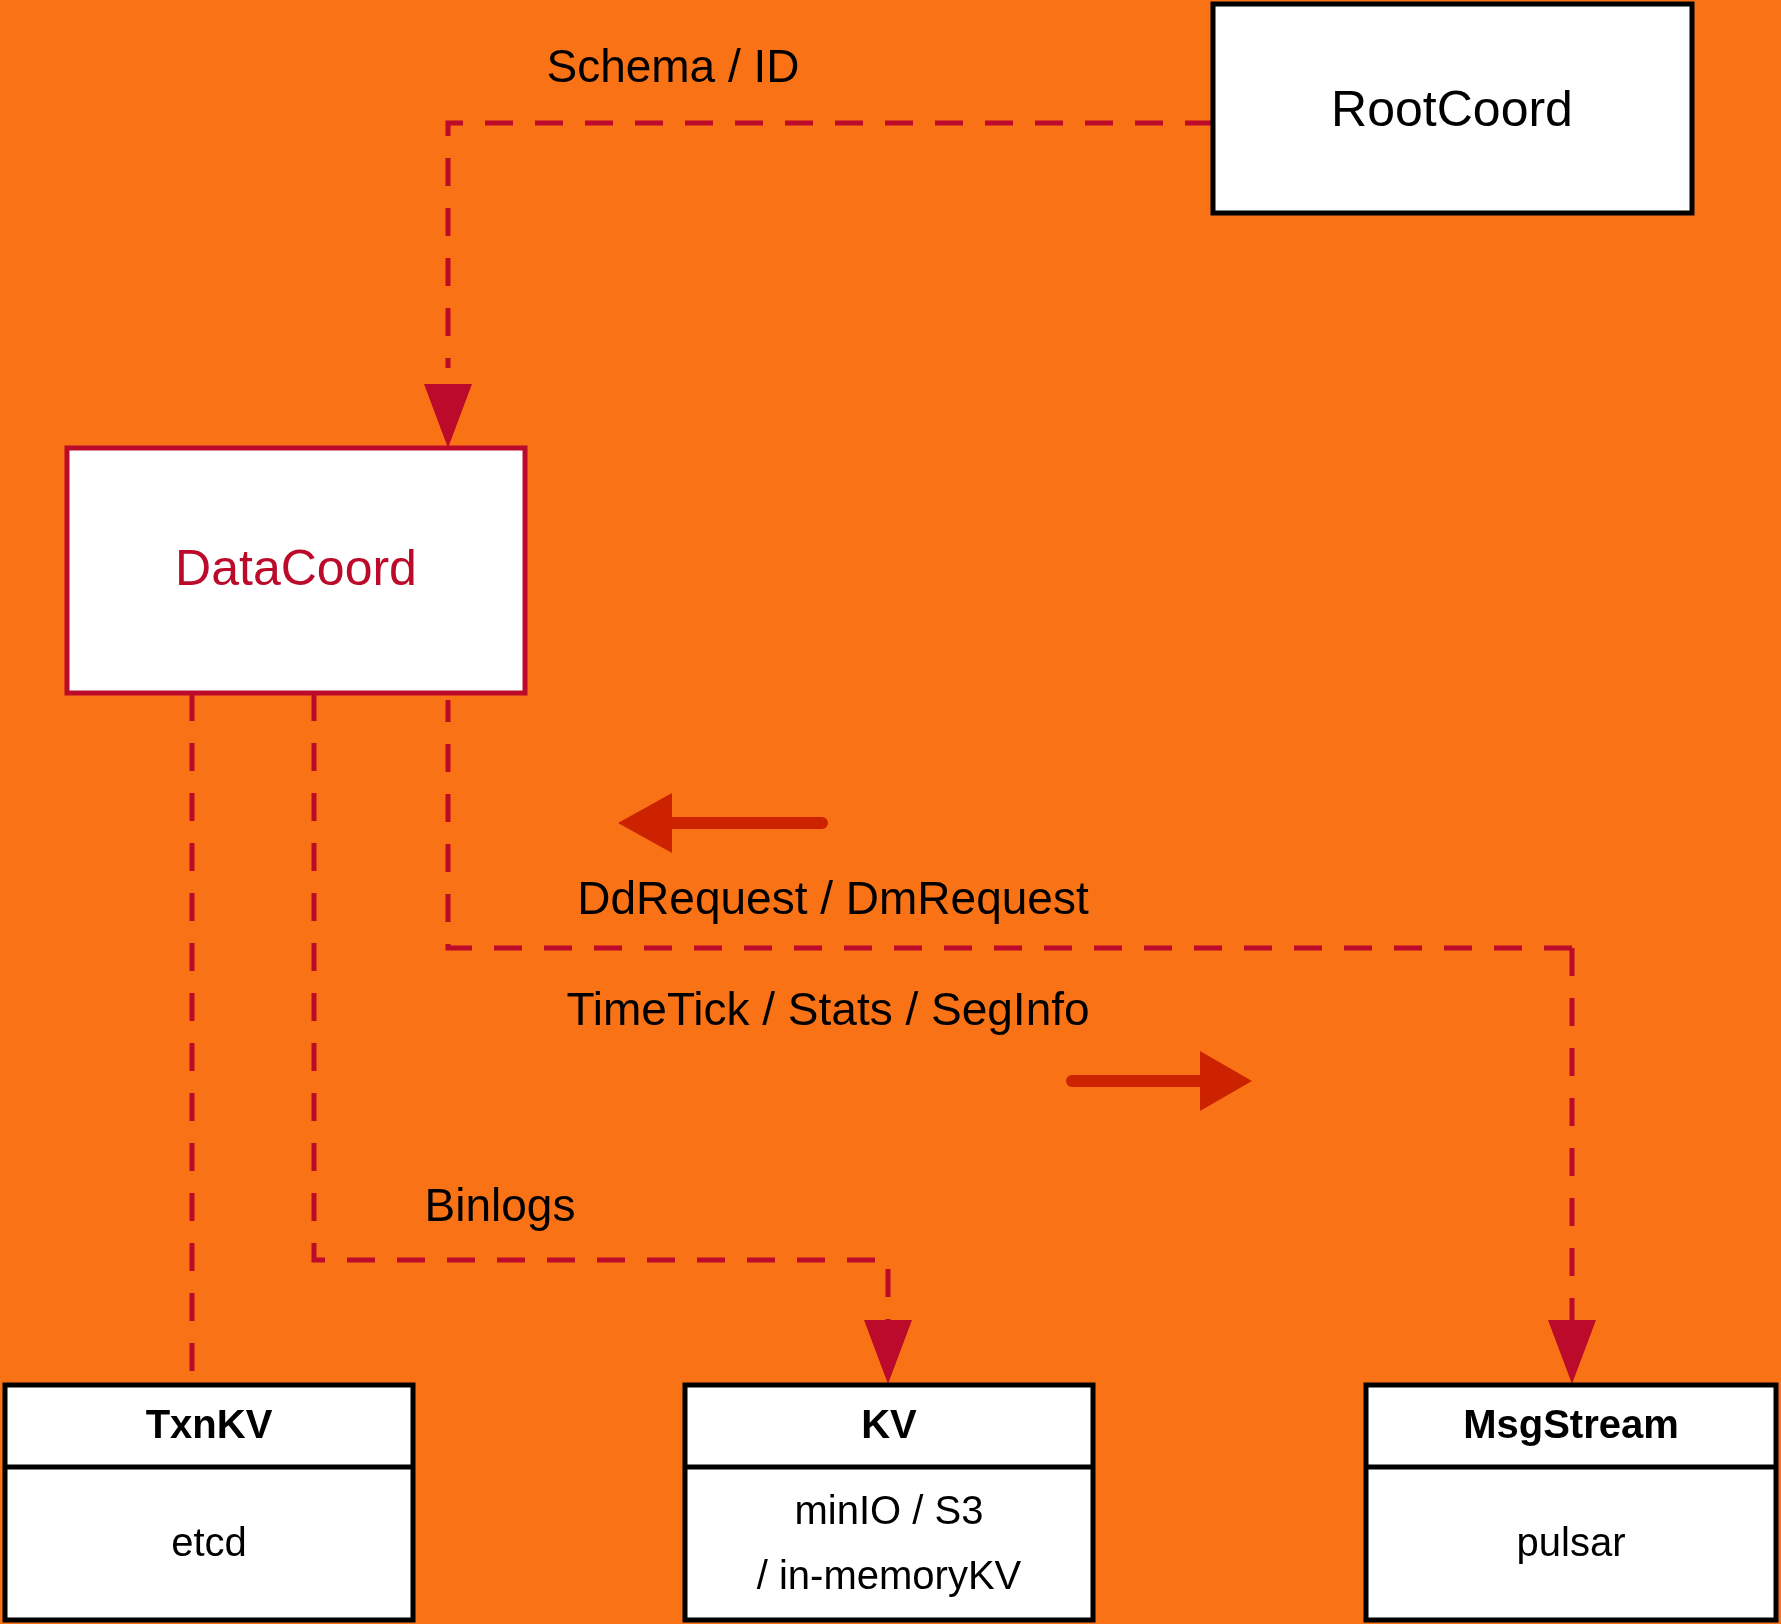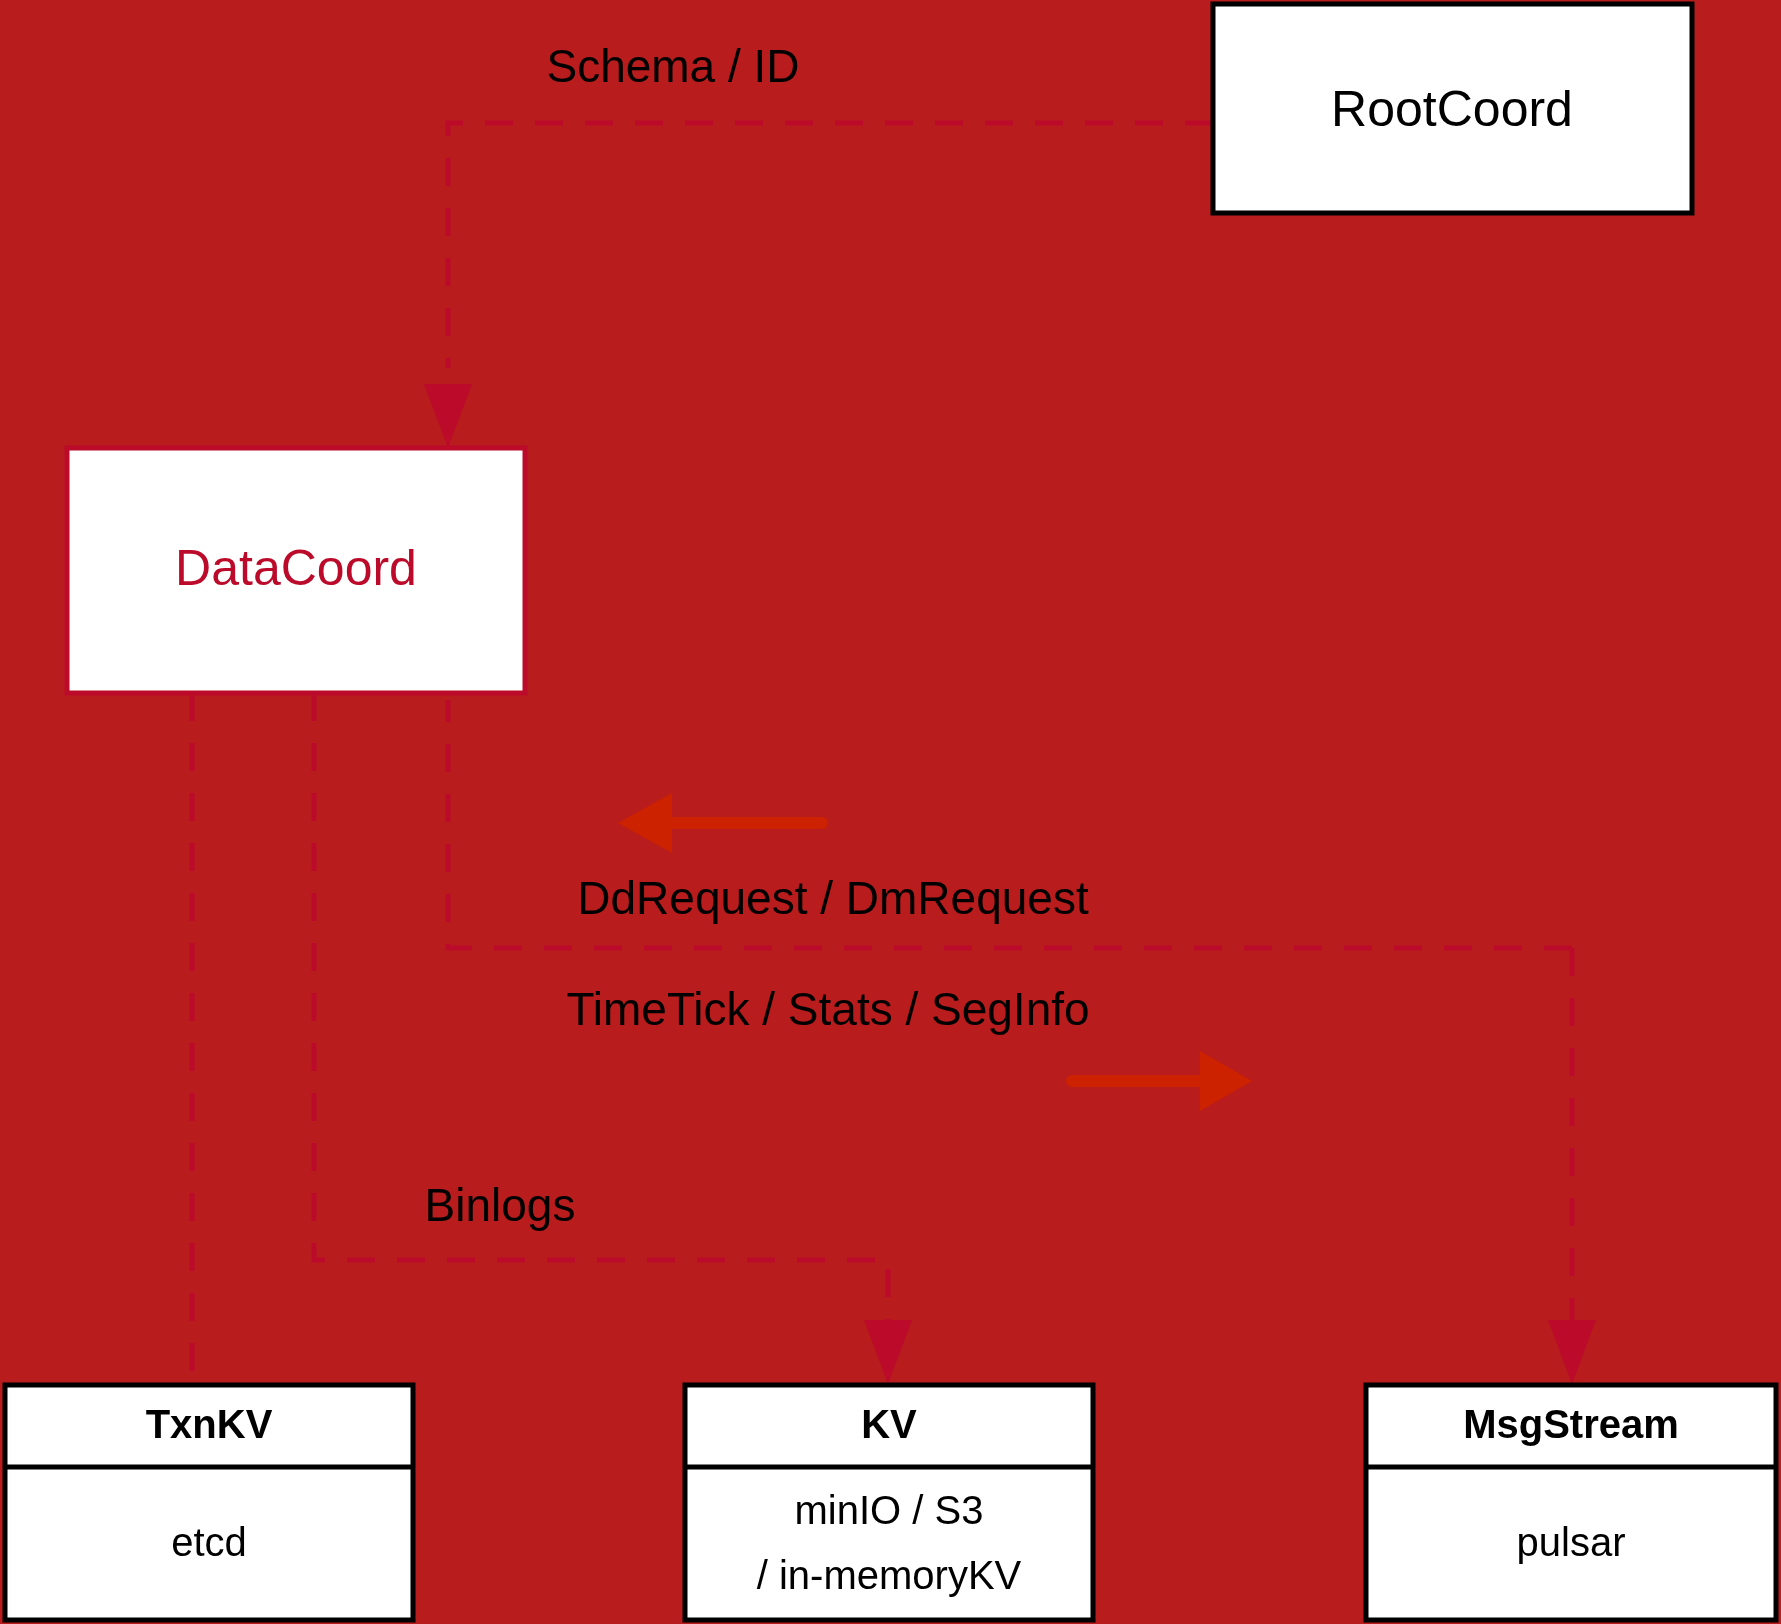--- a/index.html
+++ b/index.html
@@ -10,21 +10,21 @@
   body {
     width: 1781px;
     height: 1624px;
     overflow: hidden;
     font-family: "Liberation Sans", sans-serif;
   }
   #diagram-root {
     position: relative;
     width: 1781px;
     height: 1624px;
-    background: #b91c1c;
+    background: #f97316;
   }
   svg.canvas {
     position: absolute;
     top: 0;
     left: 0;
     width: 1781px;
     height: 1624px;
     display: block;
   }
   text {

